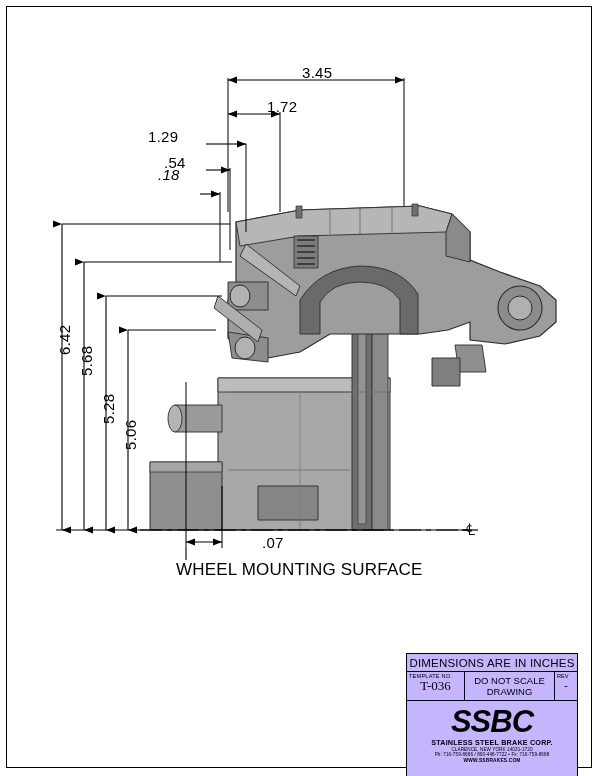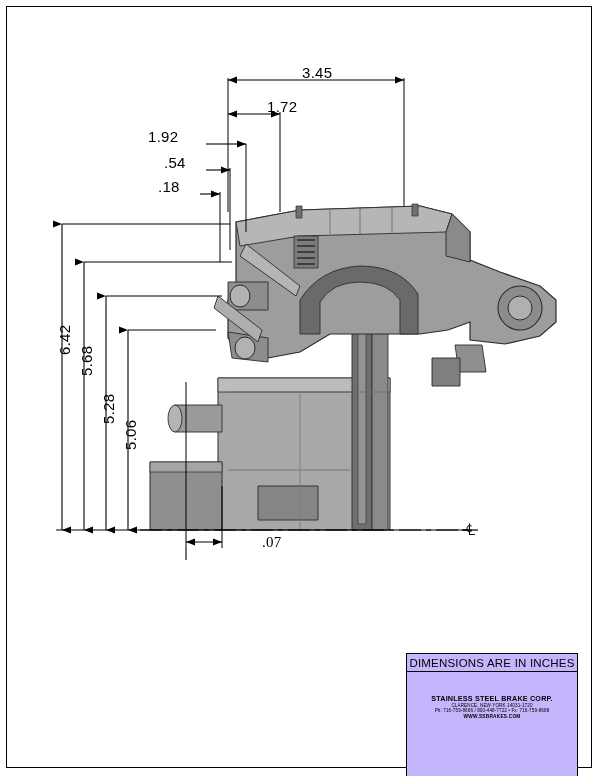--- a/index.html
+++ b/index.html
@@ -308,35 +308,51 @@
       </g>
 
       <g stroke="#000" stroke-width="1.2" fill="none">
         <line x1="462" y1="530" x2="478" y2="530"></line>
       </g>
     </svg>
   </div>
 
   <div class="dimtext" style="left:302px; top:64px;">3.45</div>
   <div class="dimtext" style="left:247px; top:98px;margin-left:20px;">1.72</div>
-  <div class="dimtext" style="left:148px; top:128px;">1.92</div>
+  <div class="dimtext" style="left:148px; top:128px;">1.29</div>
   <div class="dimtext" style="left:164px; top:154px;">.54</div>
-  <div class="dimtext" style="left:158px; top:178px;">.18</div>
-  <div class="dimtext" style="left:262px; top:534px;font-family:Liberation Serif, serif;">.07</div>
+  <div class="dimtext" style="left:158px; top:166px;font-style:italic;">.18</div>
+  <div class="dimtext" style="left:262px; top:534px;">.07</div>
 
   <div class="dimtext vert" style="left:56px; top:355px;">6.42</div>
   <div class="dimtext vert" style="left:78px; top:376px;">5.68</div>
   <div class="dimtext vert" style="left:100px; top:424px;">5.28</div>
   <div class="dimtext vert" style="left:122px; top:450px;">5.06</div>
 
+  <div class="label-wms">WHEEL MOUNTING SURFACE</div>
   <div class="cl-label">℄</div>
 
   <div class="titleblock">
     <div class="tb-row1">DIMENSIONS ARE IN INCHES</div>
+    <div class="tb-row2">
+      <div class="tb-c1">
+        <div class="cap">TEMPLATE NO.</div>
+        <div class="val">T-036</div>
+      </div>
+      <div class="tb-c2">
+        <div>DO NOT SCALE</div>
+        <div>DRAWING</div>
+      </div>
+      <div class="tb-c3">
+        <div class="cap">REV</div>
+        <div class="val">-</div>
+      </div>
+    </div>
     <div class="tb-logo">
+      <div class="logo-word">SSBC</div>
       <div class="logo-sub1">STAINLESS STEEL BRAKE CORP.</div>
       <div class="logo-sub2">CLARENCE, NEW YORK 14031-1720</div>
       <div class="logo-sub3">Ph: 716-759-8666 / 800-448-7722 • Fx: 716-759-8688</div>
       <div class="logo-sub4">WWW.SSBRAKES.COM</div>
     </div>
   </div>
 
 </div>
 
 </body></html>

